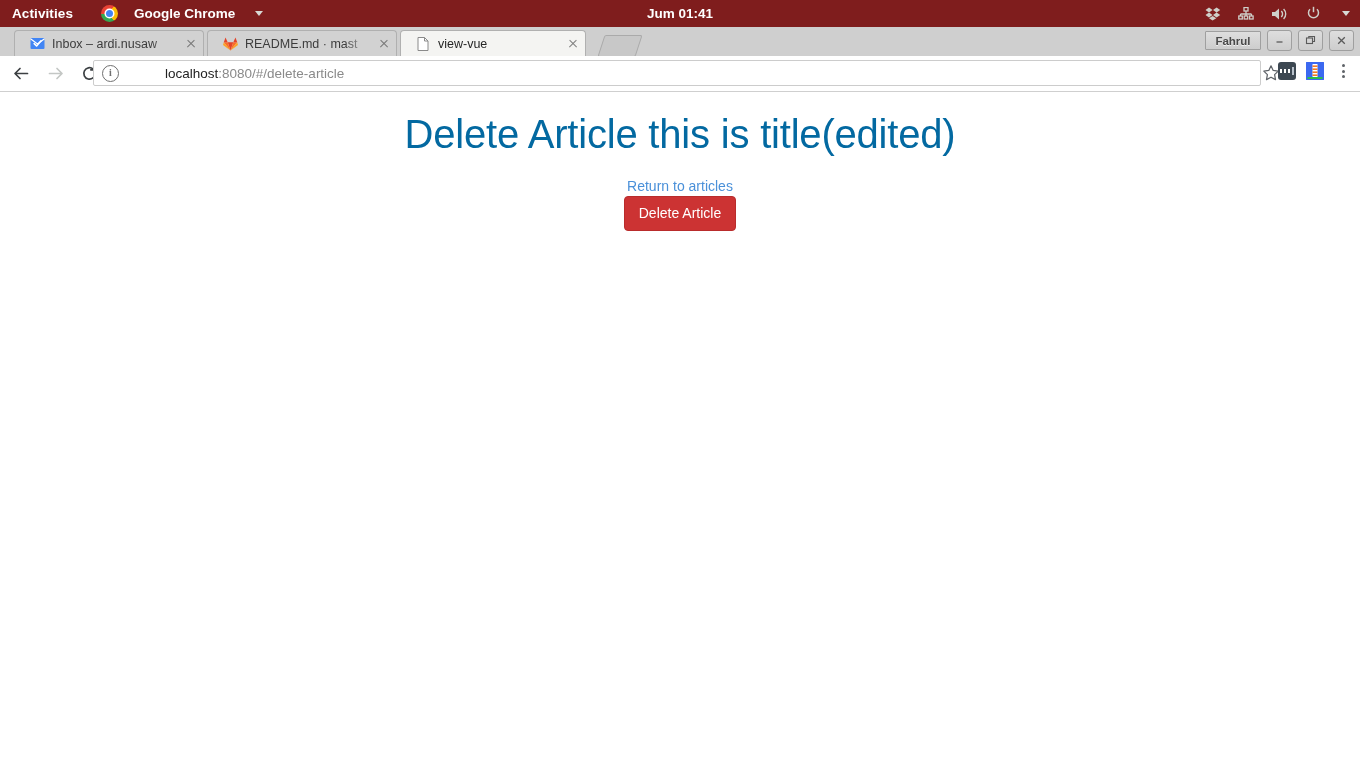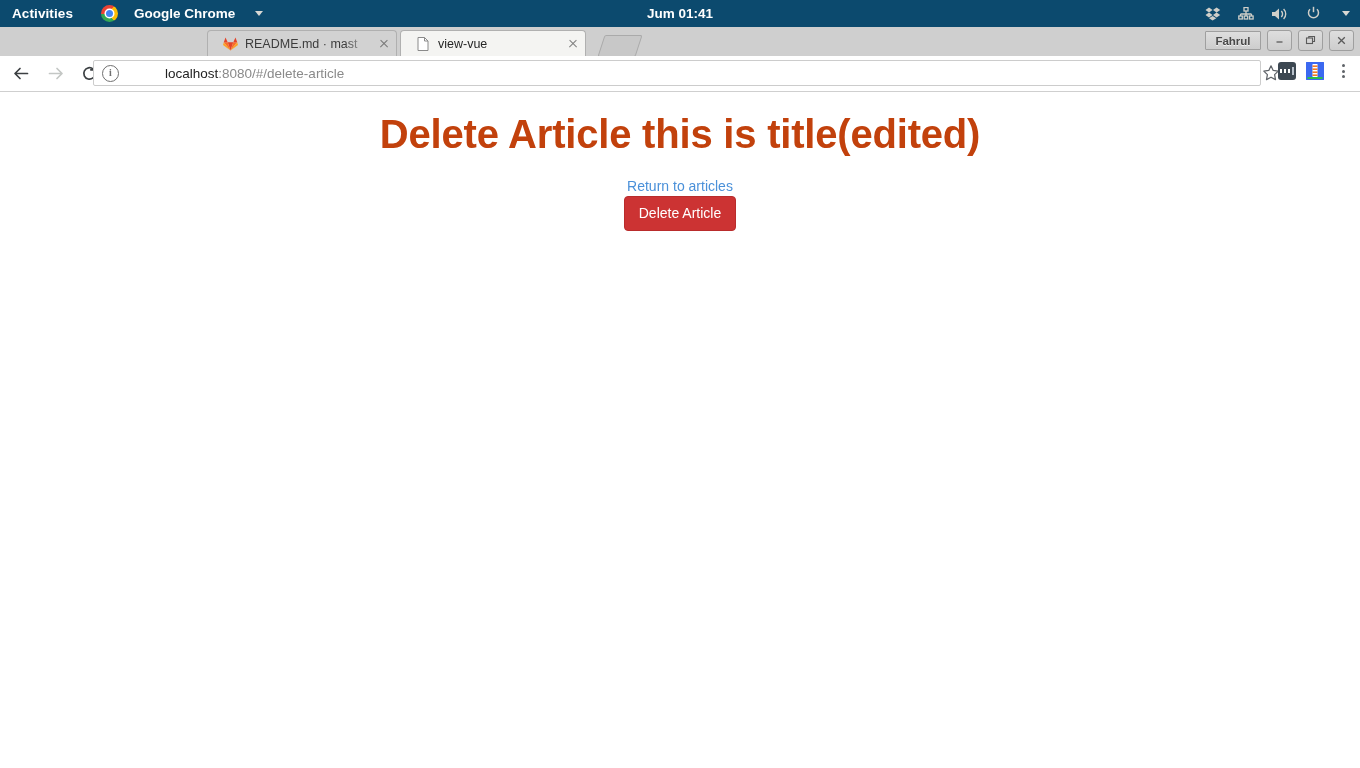--- a/index.html
+++ b/index.html
@@ -18,21 +18,21 @@
     height: 768px;
     background: #ffffff;
   }
 
   
   .gnome-bar {
     position: absolute;
     top: 0; left: 0;
     width: 1360px;
     height: 27px;
-    background: #0c4a6e;
+    background: #7f1d1d;
     color: #ffffff;
     font-size: 13.5px;
     font-weight: bold;
     display: flex;
     align-items: center;
   }
   .gnome-activities {
     margin-left: 12px;
     color: #ffffff;
     font-weight: bold;
@@ -320,22 +320,22 @@
   }
   .app-wrap {
     width: 100%;
     text-align: center;
     padding-top: 18px;
     box-sizing: border-box;
   }
   .page-title {
     margin: 0;
     font-size: 40px;
-    font-weight: bold;
-    color: #c2410c;
+    font-weight: normal;
+    color: #0369a1;
     line-height: 1.2;
     letter-spacing: -0.2px;
   }
   .return-link {
     display: inline-block;
     margin-top: 20px;
     font-size: 14px;
     color: #4a90d9;
     text-decoration: none;
   }
@@ -396,20 +396,31 @@
           <path d="M4 3.2 A5 5 0 1 0 11 3.2" stroke="#cfcfc9" stroke-width="1.5" fill="none"></path>
           <path d="M7.5 0.8 L7.5 6.2" stroke="#cfcfc9" stroke-width="1.5" fill="none"></path>
         </svg>
       </span>
       <span class="caret-down"></span>
     </div>
   </div>
 
   <div class="tabstrip">
 
+    <div class="tab inactive" style="left:14px; width:190px;">
+      <span class="tab-favicon">
+        <svg width="15" height="13" viewBox="0 0 15 13">
+          <rect x="0.5" y="1" width="14" height="11" rx="1" fill="#4285f4"></rect>
+          <path d="M0.5 1.8 L7.5 7 L14.5 1.8" fill="none" stroke="#ffffff" stroke-width="1.1"></path>
+          <path d="M4.2 6.6 L6.6 9 L11 3.8" fill="none" stroke="#ffffff" stroke-width="1.6" stroke-linecap="round" stroke-linejoin="round"></path>
+        </svg>
+      </span>
+      <span class="tab-title">Inbox – ardi.nusaw</span>
+      <span class="tab-close"></span>
+    </div>
 
     <div class="tab inactive" style="left:207px; width:190px;">
       <span class="tab-favicon">
         <svg width="15" height="14" viewBox="0 0 15 14">
           <path d="M7.5 13.5 L10.3 5.2 L4.7 5.2 Z" fill="#e24329"></path>
           <path d="M7.5 13.5 L4.7 5.2 L0.8 5.2 Z" fill="#fc6d26"></path>
           <path d="M0.8 5.2 L0 8 L7.5 13.5 Z" fill="#fca326"></path>
           <path d="M0.8 5.2 L2.5 0.6 L4.7 5.2 Z" fill="#e24329"></path>
           <path d="M7.5 13.5 L10.3 5.2 L14.2 5.2 Z" fill="#fc6d26"></path>
           <path d="M14.2 5.2 L15 8 L7.5 13.5 Z" fill="#fca326"></path>

